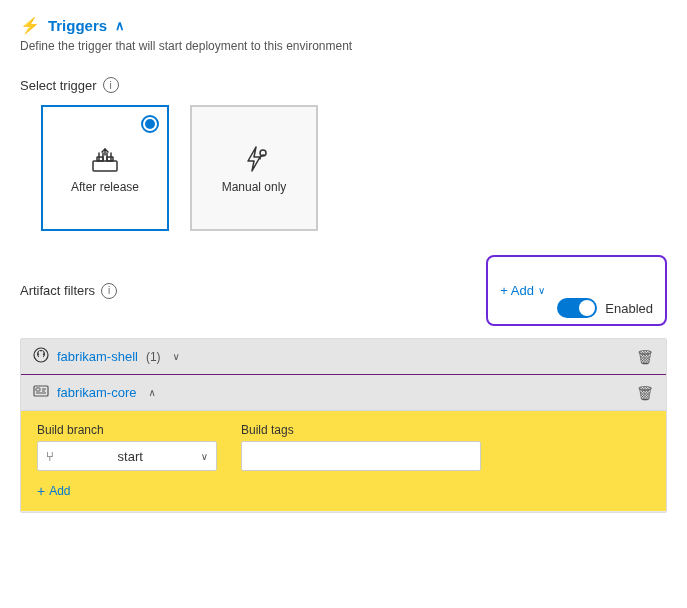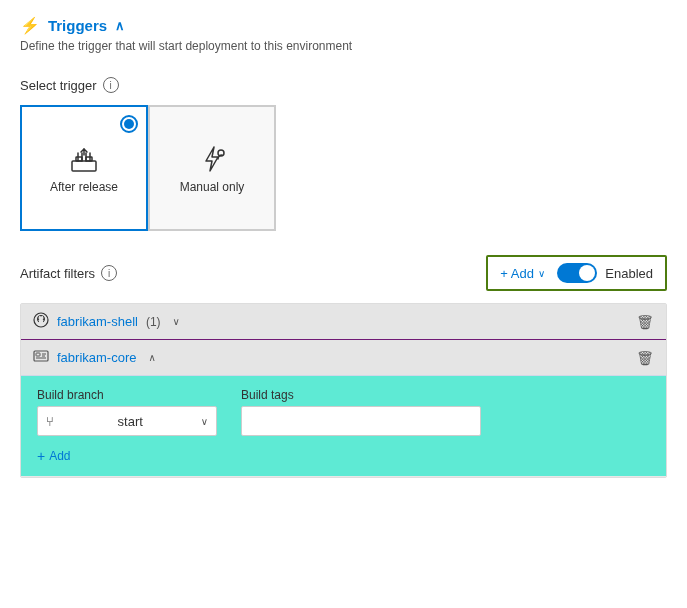--- a/index.html
+++ b/index.html
@@ -65,20 +65,21 @@
       border: 2px solid #ccc;
       background: #f8f8f8;
       display: flex;
       flex-direction: column;
       align-items: center;
       justify-content: center;
       gap: 0;
       cursor: pointer;
       position: relative;
       padding: 0;
+      margin-left: 21px;
     }
     .trigger-card.selected {
       border: 2px solid #0078d4;
       background: #fff;
     }
     .trigger-card .radio-indicator {
       position: absolute;
       top: 8px;
       right: 8px;
       width: 18px;
@@ -121,23 +122,23 @@
       gap: 6px;
       font-size: 13px;
       font-weight: 500;
       color: #333;
     }
 
     .artifact-controls {
       display: flex;
       align-items: center;
       gap: 12px;
-      border: 2px solid #4d7c0f;
+      border: 2px solid #6d28d9;
       padding: 6px 12px;
-      border-radius: 2px;
+      border-radius: 8px;
     }
     .add-btn {
       display: flex;
       align-items: center;
       gap: 4px;
       color: #0078d4;
       font-size: 13px;
       cursor: pointer;
       background: none;
       border: none;
@@ -145,20 +146,21 @@
     }
     .add-btn .chevron {
       font-size: 10px;
       color: #0078d4;
     }
 
     .toggle-container {
       display: flex;
       align-items: center;
       gap: 8px;
+      margin-top: 35px;
     }
     .toggle {
       width: 40px;
       height: 20px;
       border-radius: 10px;
       background: #0078d4;
       position: relative;
       cursor: pointer;
     }
     .toggle::after {
@@ -216,21 +218,21 @@
       font-size: 10px;
       margin-left: 4px;
     }
     .delete-icon {
       color: #555;
       font-size: 14px;
       cursor: pointer;
     }
 
     .artifact-expanded-content {
-      background: #5eead4;
+      background: #fde047;
       padding: 12px 16px;
       border-bottom: 1px solid #e8e8e8;
     }
     .build-fields {
       display: flex;
       gap: 24px;
       margin-bottom: 12px;
     }
     .field-group {
       display: flex;

